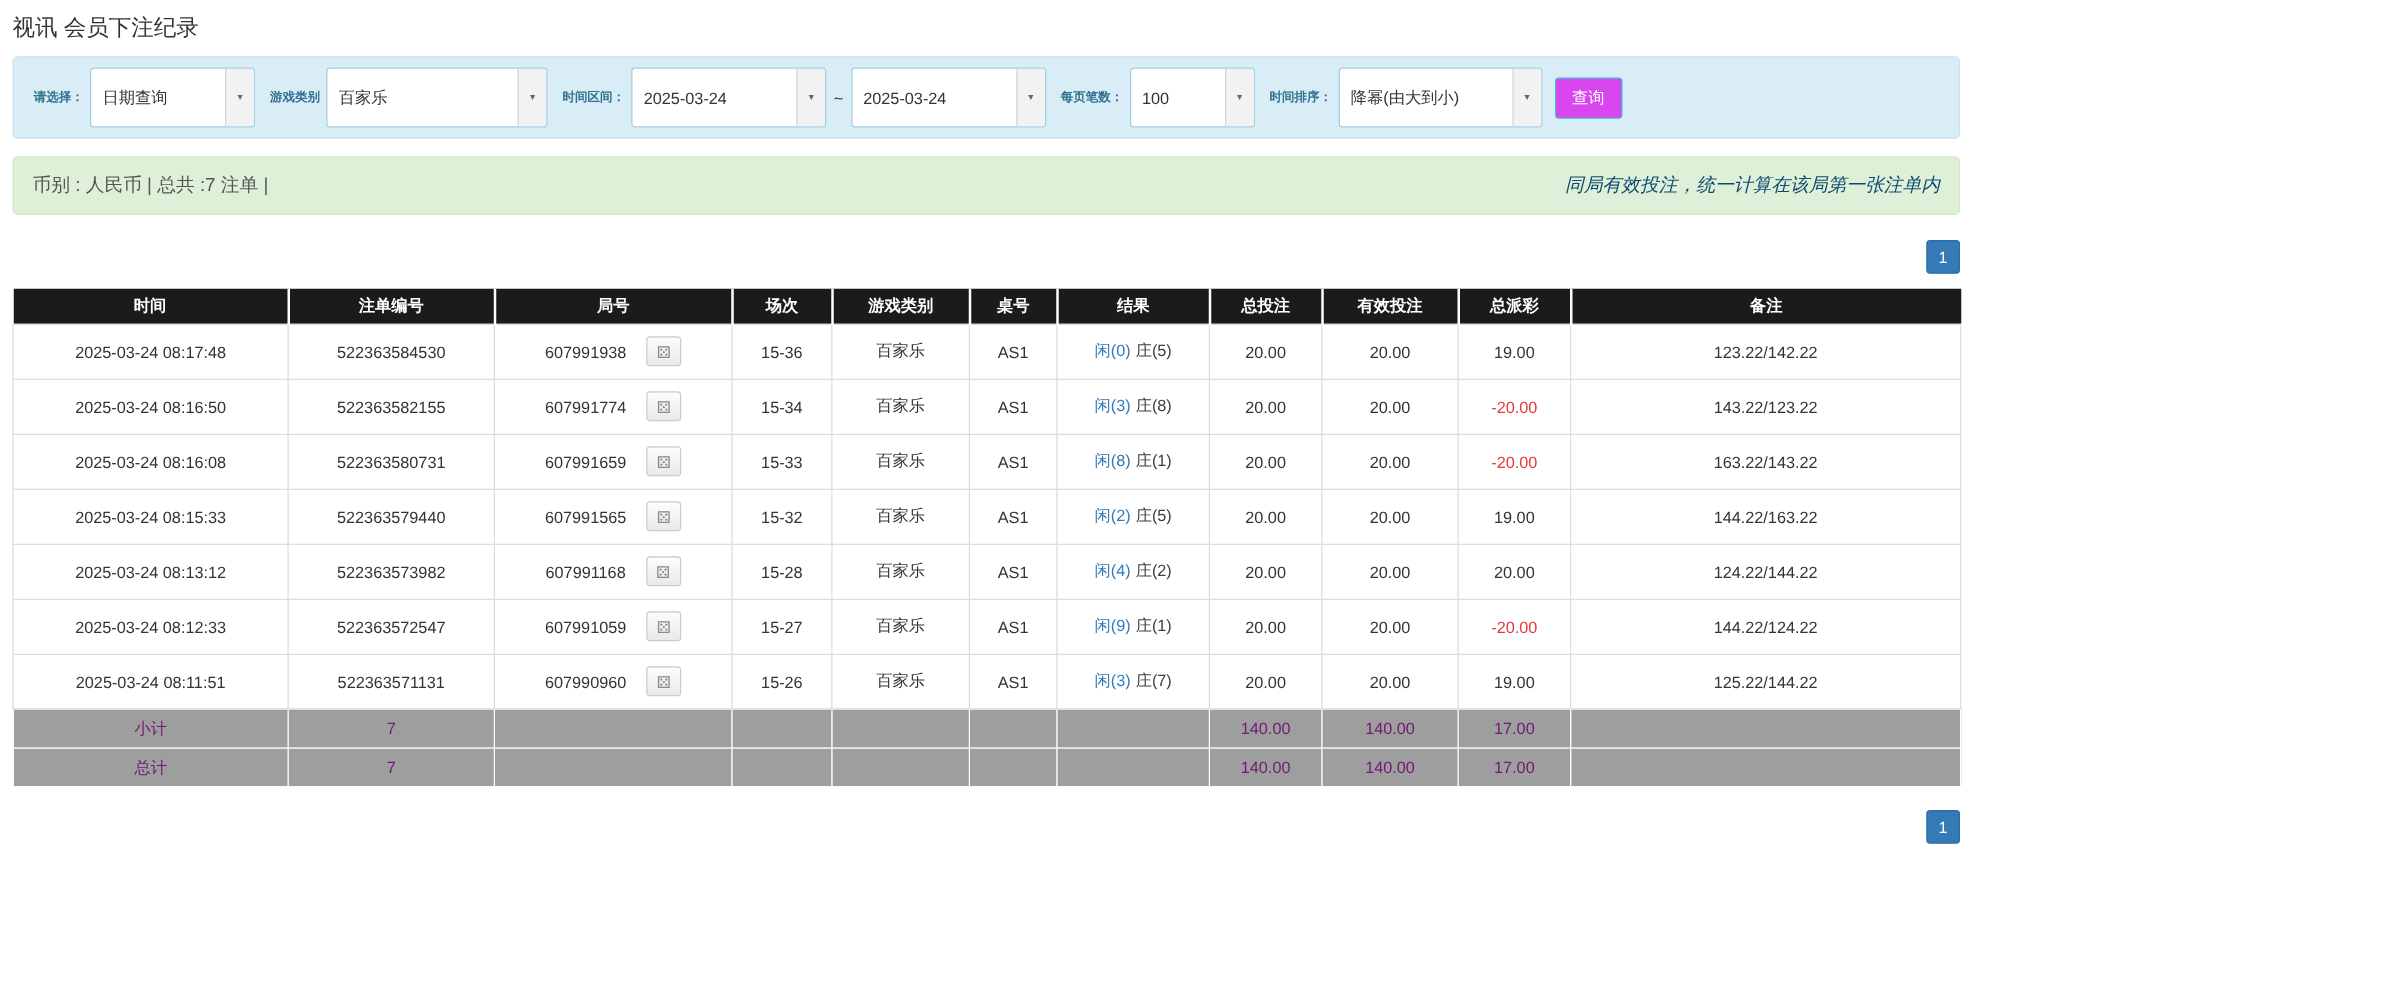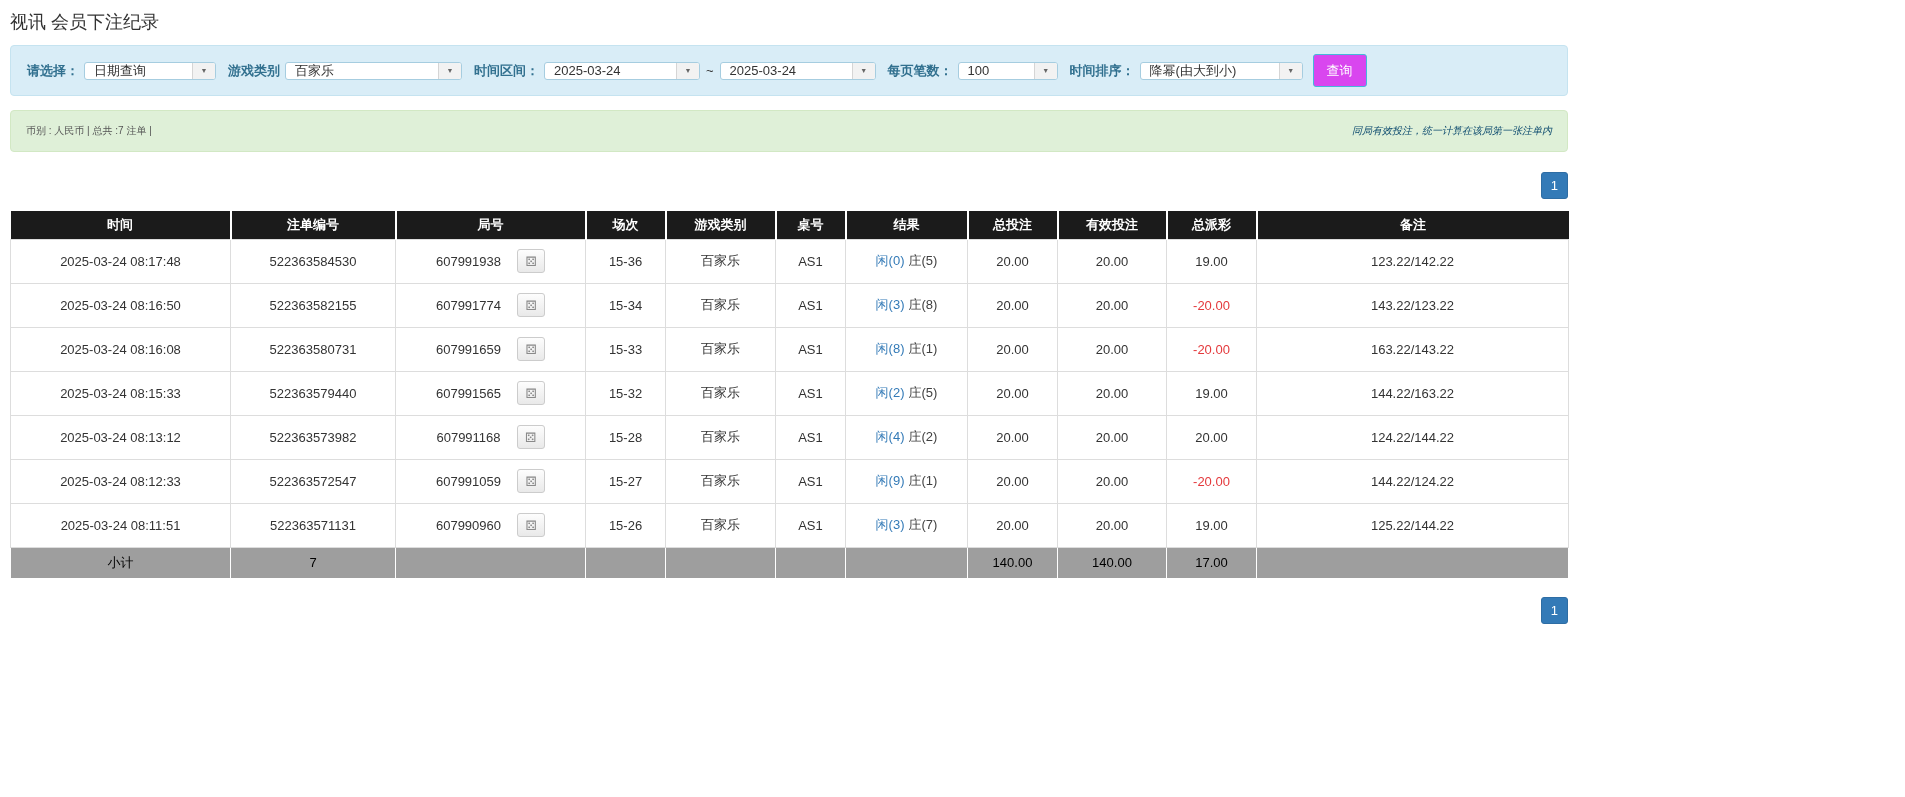--- a/index.html
+++ b/index.html
@@ -22,34 +22,34 @@
   
   .filter-bar {
     display: flex;
     align-items: center;
     background: #d9edf7;
     border: 1px solid #c5e3f0;
     border-radius: 4px;
     padding: 8px 10px;
   }
   .filter-label {
-    font-size: 13px;
+    font-size: 10px;
     font-weight: bold;
     color: #31708f;
     white-space: nowrap;
     margin: 0 5px 0 12px;
   }
   .filter-label.first { margin-left: 6px; }
   .combo {
     display: inline-flex;
     align-items: stretch;
     background: #fff;
     border: 1px solid #a6cde0;
     border-radius: 3px;
-    height: 18px;
+    height: 48px;
     overflow: hidden;
     cursor: pointer;
   }
   .combo-value {
     display: flex;
     align-items: center;
     padding: 0 9px;
     font-size: 13px;
     color: #333;
     flex: 1;
@@ -89,21 +89,21 @@
   
   .summary-bar {
     margin-top: 14px;
     background: #dff0d8;
     border: 1px solid #d2e8c4;
     border-radius: 4px;
     padding: 13px 15px;
     display: flex;
     justify-content: space-between;
     align-items: center;
-    font-size: 10px;
+    font-size: 15px;
   }
   .summary-bar .left-text  { color: #555; }
   .summary-bar .right-text { color: #0c4a6e; font-style: italic; }
 
   
   .pagination-row { display: flex; justify-content: flex-end; }
   .pagination-top { margin: 20px 0 12px 0; }
   .pagination-bottom { margin: 18px 0 20px 0; }
   .page-button {
     min-width: 27px;
@@ -167,21 +167,21 @@
     display: inline-flex;
     align-items: center;
     justify-content: center;
     cursor: pointer;
     padding: 0;
   }
   .round-icon { font-size: 13px; color: #8a8a8a; line-height: 1; }
 
   .data-table tfoot td {
     background: #9e9e9e;
-    color: #000000;
+    color: #701a75;
     height: 31px;
     padding: 0 6px;
     text-align: center;
     border: 1px solid #fff;
     white-space: nowrap;
   }
 </style>
 </head>
 <body>
 
@@ -429,20 +429,33 @@
         <td></td>
         <td></td>
         <td></td>
         <td></td>
         <td></td>
         <td>140.00</td>
         <td>140.00</td>
         <td>17.00</td>
         <td></td>
       </tr>
+      <tr>
+        <td>总计</td>
+        <td>7</td>
+        <td></td>
+        <td></td>
+        <td></td>
+        <td></td>
+        <td></td>
+        <td>140.00</td>
+        <td>140.00</td>
+        <td>17.00</td>
+        <td></td>
+      </tr>
     </tfoot>
   </table>
 
   <div class="pagination-row pagination-bottom">
     <button class="page-button">1</button>
   </div>
 
 </div>
 
 </body></html>

